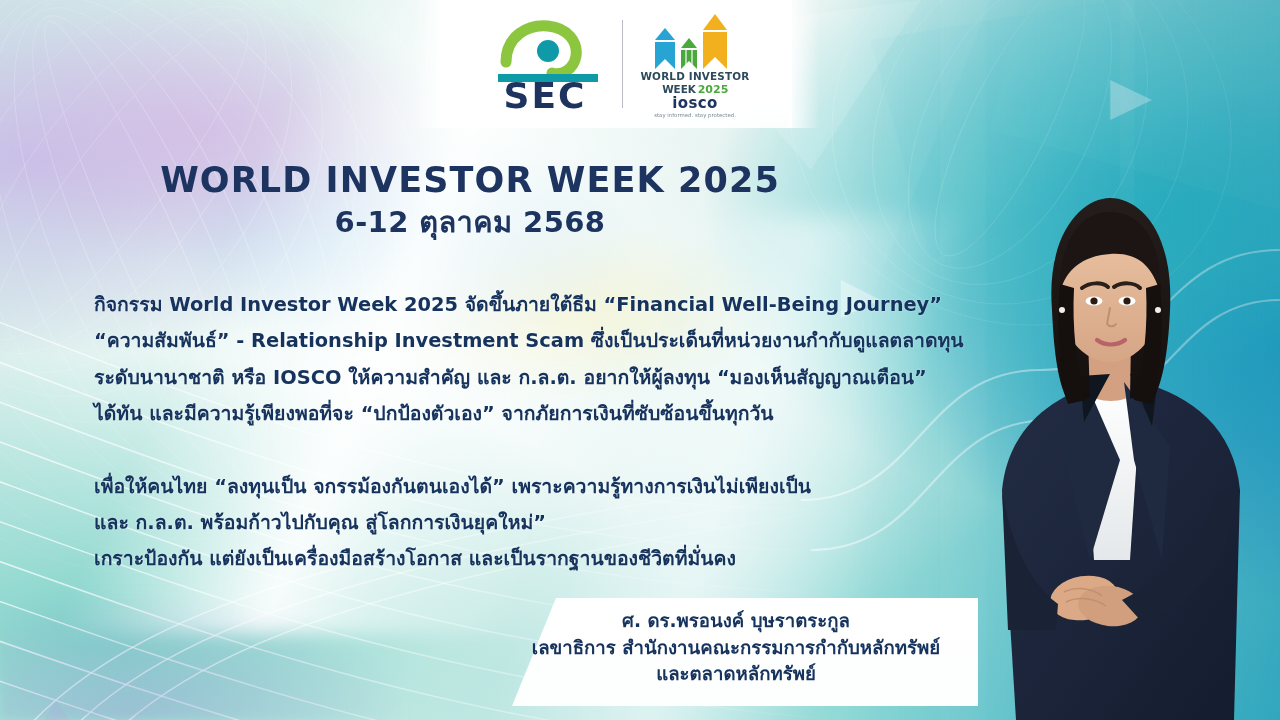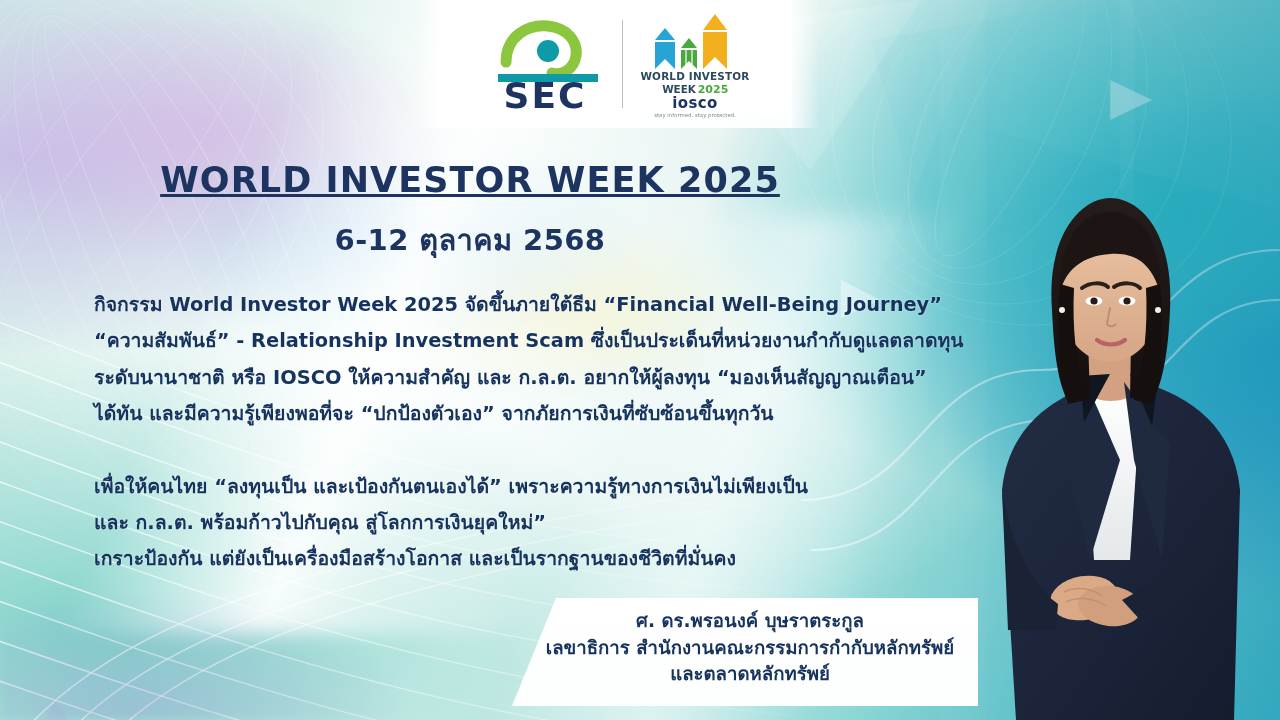--- a/index.html
+++ b/index.html
@@ -79,24 +79,24 @@
   }
   .wiw-logo { width: 112px; height: 112px; position: relative; z-index: 2; }
 
   
   .title-block {
     position: absolute; left: 0; top: 160px; width: 940px; text-align: center;
   }
   .title-main {
     font-size: 35px; font-weight: 700; color: #1d3461; letter-spacing: 1.1px;
     font-family: "DejaVu Sans", "Liberation Sans", sans-serif;
-    line-height: 1.18; white-space: nowrap; text-decoration: underline;
+    line-height: 1.18; white-space: nowrap;
   }
   .title-sub {
-    margin-top: 22px; font-size: 29px; font-weight: 700; color: #1d3461;
+    margin-top: 4px; font-size: 29px; font-weight: 700; color: #1d3461;
     letter-spacing: 0.4px; line-height: 1.2;
   }
 
   
   .body-text {
     position: absolute; left: 86px; top: 283px; width: 860px;
     color: #16335e; font-size: 19.4px; line-height: 28.4px; font-weight: 700;
     font-family: "DejaVu Sans", "Liberation Sans", sans-serif;
     text-shadow: 0 0 2px rgba(255,255,255,0.55);
   }
@@ -107,21 +107,21 @@
   .person { position: absolute; right: -6px; bottom: 0; width: 352px; height: 560px; }
 
   
   .caption-banner {
     position: absolute; left: 512px; top: 598px; width: 466px; height: 108px;
     background: linear-gradient(180deg,#ffffff 0%, #fdfefe 100%);
     clip-path: polygon(44px 0, 100% 0, 100% 100%, 0 100%);
     box-shadow: 0 1px 6px rgba(0,0,0,0.06);
   }
   .caption-text {
-    position: absolute; left: 530px; top: 608px; width: 440px;
+    position: absolute; left: 516px; top: 608px; width: 440px;
     text-align: center; color: #16335e; font-weight: 700;
     font-size: 18.6px; line-height: 26.5px;
     font-family: "DejaVu Sans", "Liberation Sans", sans-serif;
   }
   .caption-text div { white-space: nowrap; }
 </style>
 </head>
 <body>
 
 <div id="slide">
@@ -272,21 +272,21 @@
     <div class="title-main">WORLD INVESTOR WEEK 2025</div>
     <div class="title-sub">6-12 ตุลาคม 2568</div>
   </div>
 
   <div class="body-text">
     <p>กิจกรรม World Investor Week 2025 จัดขึ้นภายใต้ธีม “Financial Well-Being Journey”</p>
     <p>“ความสัมพันธ์” - Relationship Investment Scam ซึ่งเป็นประเด็นที่หน่วยงานกำกับดูแลตลาดทุน</p>
     <p>ระดับนานาชาติ หรือ IOSCO ให้ความสำคัญ และ ก.ล.ต. อยากให้ผู้ลงทุน “มองเห็นสัญญาณเตือน”</p>
     <p>ได้ทัน และมีความรู้เพียงพอที่จะ “ปกป้องตัวเอง” จากภัยการเงินที่ซับซ้อนขึ้นทุกวัน</p>
     <div class="para-gap"></div>
-    <p>เพื่อให้คนไทย “ลงทุนเป็น และเป้องกันตนเองได้” เพราะความรู้ทางการเงินไม่เพียงเป็น</p>
+    <p>เพื่อให้คนไทย “ลงทุนเป็น จกรรม้องกันตนเองได้” เพราะความรู้ทางการเงินไม่เพียงเป็น</p>
     <p>และ ก.ล.ต. พร้อมก้าวไปกับคุณ สู่โลกการเงินยุคใหม่”</p>
     <p>เกราะป้องกัน แต่ยังเป็นเครื่องมือสร้างโอกาส และเป็นรากฐานของชีวิตที่มั่นคง</p>
   </div>
 
   <svg class="person" viewBox="0 0 352 560">
     <defs>
       <linearGradient id="suitg" x1="0" y1="0" x2="1" y2="1">
         <stop offset="0%" stop-color="#222c44"></stop>
         <stop offset="55%" stop-color="#1b2439"></stop>
         <stop offset="100%" stop-color="#141c2e"></stop>

